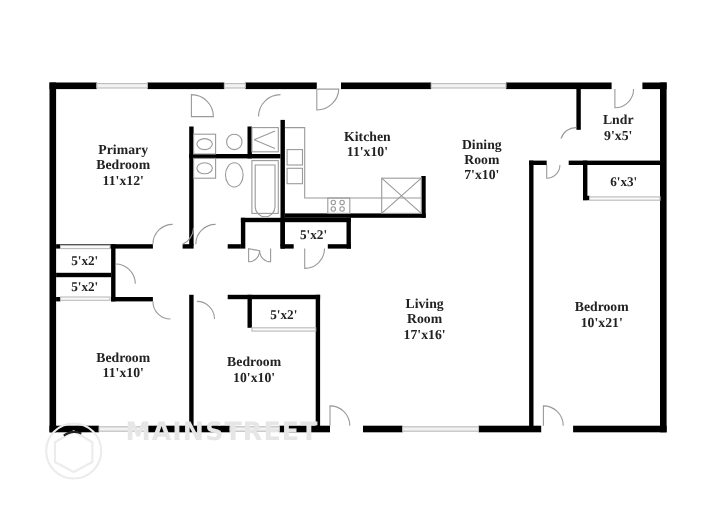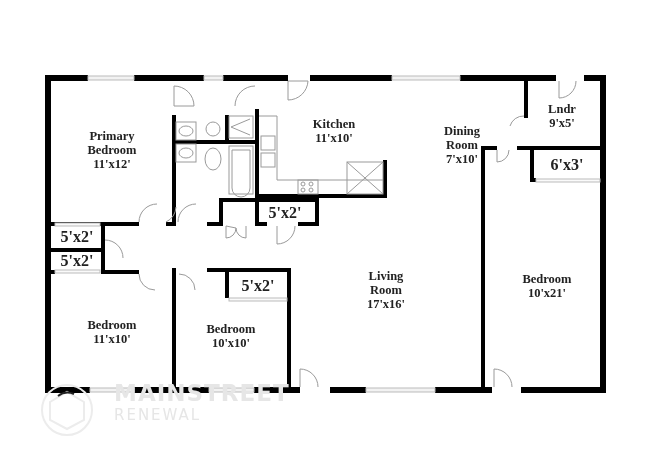--- a/index.html
+++ b/index.html
@@ -1,20 +1,20 @@
 <!DOCTYPE html>
 <html><head>
 <meta charset="utf-8">
 <style>
   html, body { margin:0; padding:0; background:#ffffff; }
   body { width:650px; height:473px; position:relative; overflow:hidden; font-family:"DejaVu Serif", serif; }
   #plan { position:absolute; left:0; top:0; }
   .label { position:absolute; text-align:center; font-family:Liberation Serif, serif; font-weight:bold; color:#222; font-size:12.5px; line-height:14px; transform:translateX(-50%); white-space:nowrap; }
   .label span { display:block; }
-  .small { font-size:16px; }
+  .small { font-size:12px; }
   .wm { position:absolute; left:40px; top:382px; }
   .wm-text1 { position:absolute; left:74px; top:-2px; font-family:"DejaVu Sans", sans-serif; font-size:23px; letter-spacing:1px; color:#e6e6e6; font-weight:bold; white-space:nowrap; }
   .wm-text2 { position:absolute; left:74px; top:24px; font-family:"DejaVu Sans", sans-serif; font-size:15px; letter-spacing:2px; color:#e6e6e6; white-space:nowrap; }
 </style>
 </head>
 <body>
 
 <svg id="plan" width="650" height="473" viewBox="0 0 650 473">
   <g fill="#000">
 
@@ -145,21 +145,21 @@
 
 <div class="label" style="left:112px; top:129px;">
   <span>Primary</span>
   <span>Bedroom</span>
   <span>11'x12'</span>
 </div>
 <div class="label" style="left:334px; top:117px;">
   <span>Kitchen</span>
   <span>11'x10'</span>
 </div>
-<div class="label" style="left:438px; top:124px;margin-left:24px;">
+<div class="label" style="left:438px; top:124px;">
   <span>Dining</span>
   <span>Room</span>
   <span>7'x10'</span>
 </div>
 <div class="label" style="left:562px; top:102px;">
   <span>Lndr</span>
   <span>9'x5'</span>
 </div>
 <div class="label small" style="left:567px; top:158px;">
   <span>6'x3'</span>
@@ -194,14 +194,13 @@
   <span>10'x10'</span>
 </div>
 
 <div class="wm">
   <svg width="60" height="56" viewBox="0 0 60 56">
     <circle cx="27" cy="28" r="25" fill="none" stroke="#ececec" stroke-width="2"></circle>
     <path d="M10 20 L27 10 L44 20 L44 38 L27 47 L10 38 Z" fill="none" stroke="#ececec" stroke-width="2"></path>
     <path d="M18 14 A16 16 0 0 1 34 12" fill="none" stroke="#222" stroke-width="2"></path>
   </svg>
   <div class="wm-text1">MAINSTREET</div>
-  <div class="wm-text2">RENEWAL</div>
 </div>
 
 </body></html>

